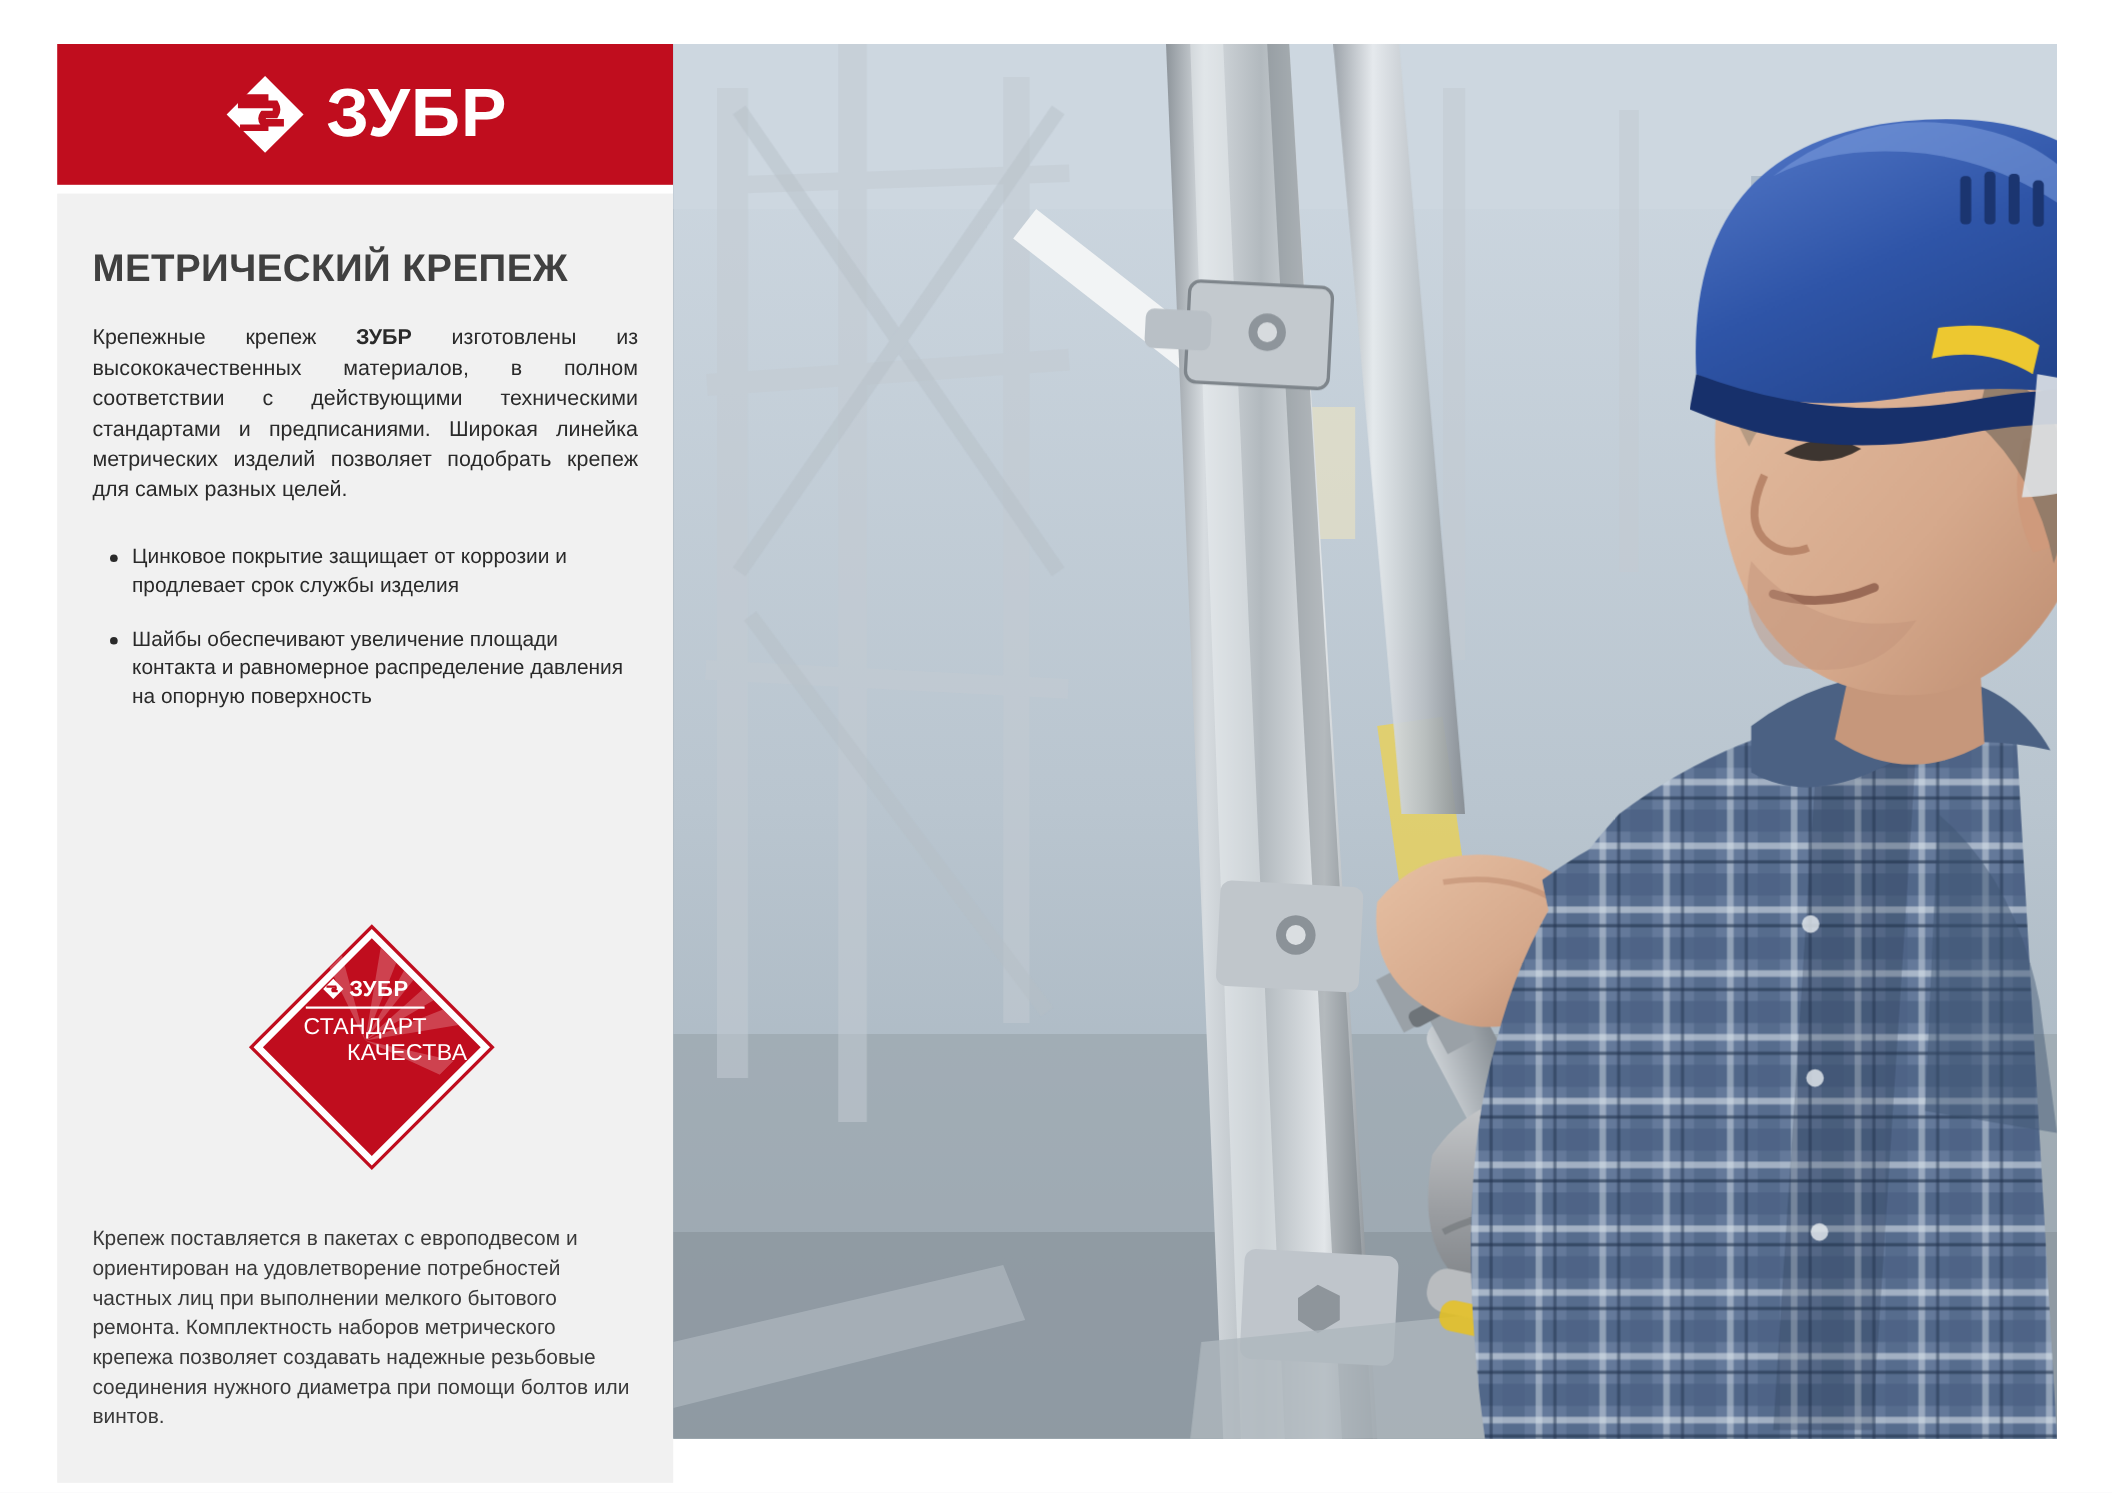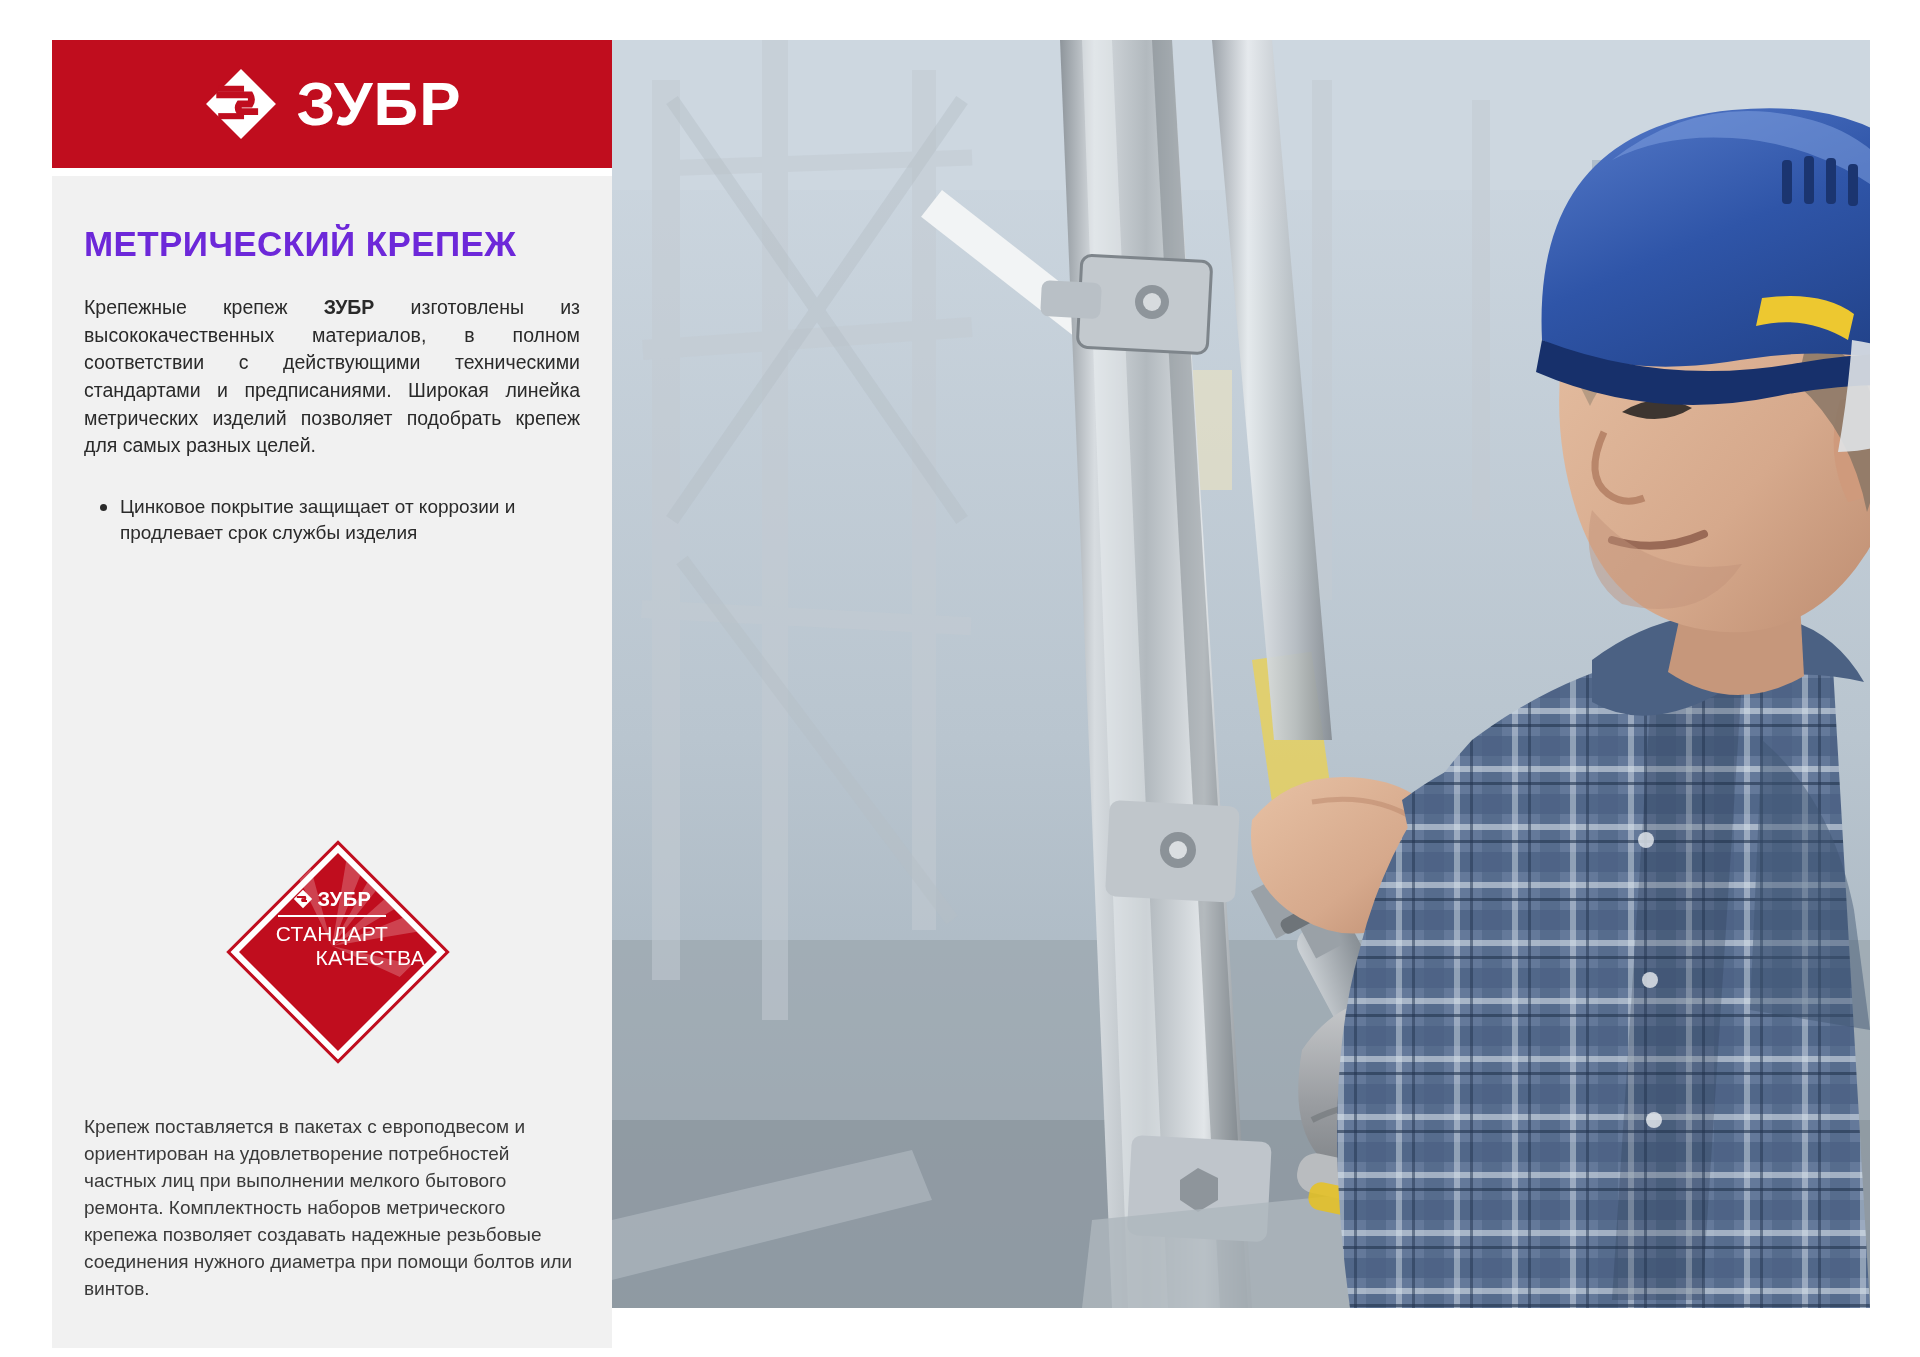--- a/index.html
+++ b/index.html
@@ -65,21 +65,21 @@
     background: #f1f1f1;
     box-sizing: border-box;
     padding: 48px 32px 28px 32px;
   }
 
   .headline {
     font-size: 35px;
     font-weight: bold;
     letter-spacing: 0.4px;
     margin: 0 0 30px 0;
-    color: #6d28d9;
+    color: #404040;
   }
 
   .intro {
     font-size: 19.5px;
     line-height: 1.42;
     text-align: justify;
     margin: 0 0 34px 0;
     color: #2a2a2a;
   }
   .intro b { font-weight: bold; }
@@ -230,20 +230,21 @@
     </div>
 
     <div class="info-panel">
 
       <h1 class="headline">МЕТРИЧЕСКИЙ КРЕПЕЖ</h1>
 
       <p class="intro"><span>Крепежные крепеж </span><b>ЗУБР</b><span> изготовлены из высококачественных материалов, в полном соответствии с действующими техническими стандартами и предписаниями. Широкая линейка метрических изделий позволяет подобрать крепеж для самых разных целей.</span></p>
 
       <ul class="bullets">
         <li>Цинковое покрытие защищает от коррозии и продлевает срок службы изделия</li>
+        <li>Шайбы обеспечивают увеличение площади контакта и равномерное распределение давления на опорную поверхность</li>
       </ul>
 
       <div class="badge-wrap">
         <div class="badge-diamond"></div>
         <div class="badge-rays">
           <svg viewBox="0 0 140 140" width="140" height="140" aria-hidden="true">
             <g opacity="0.22" fill="#ffffff">
               <polygon points="70,70 20,0 40,0"></polygon>
               <polygon points="70,70 50,0 62,0"></polygon>
               <polygon points="70,70 74,0 88,0"></polygon>

